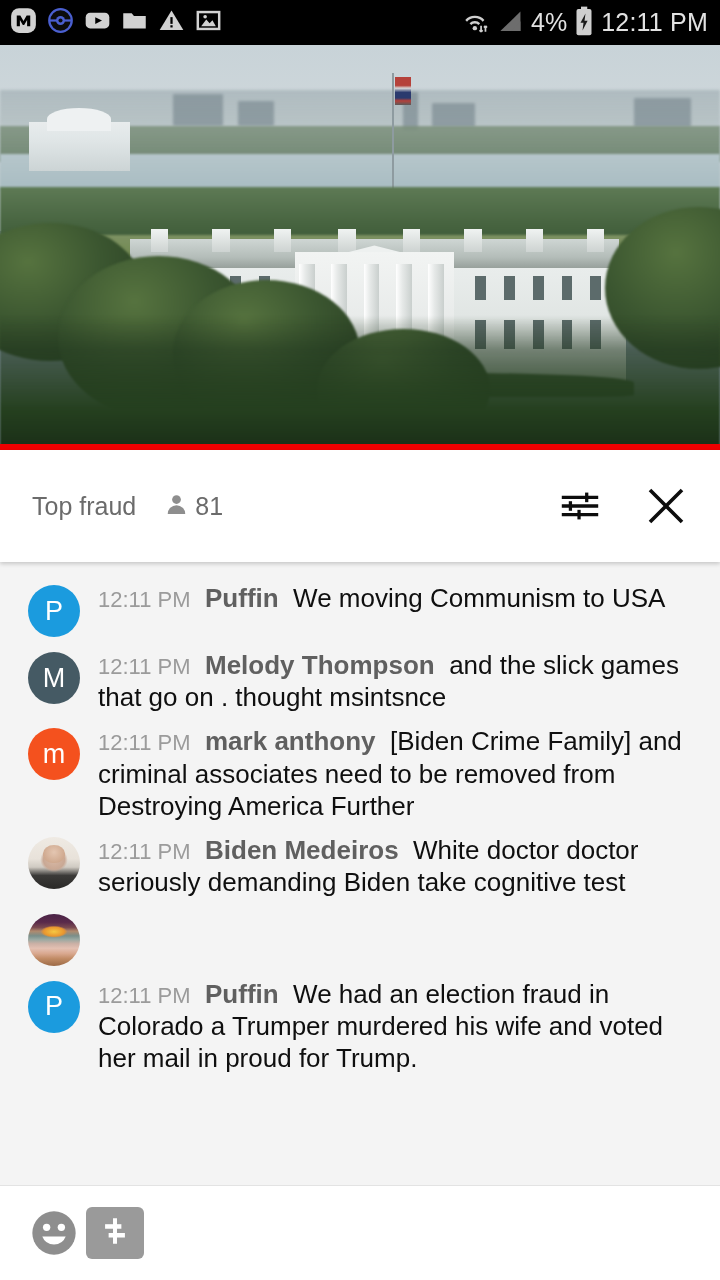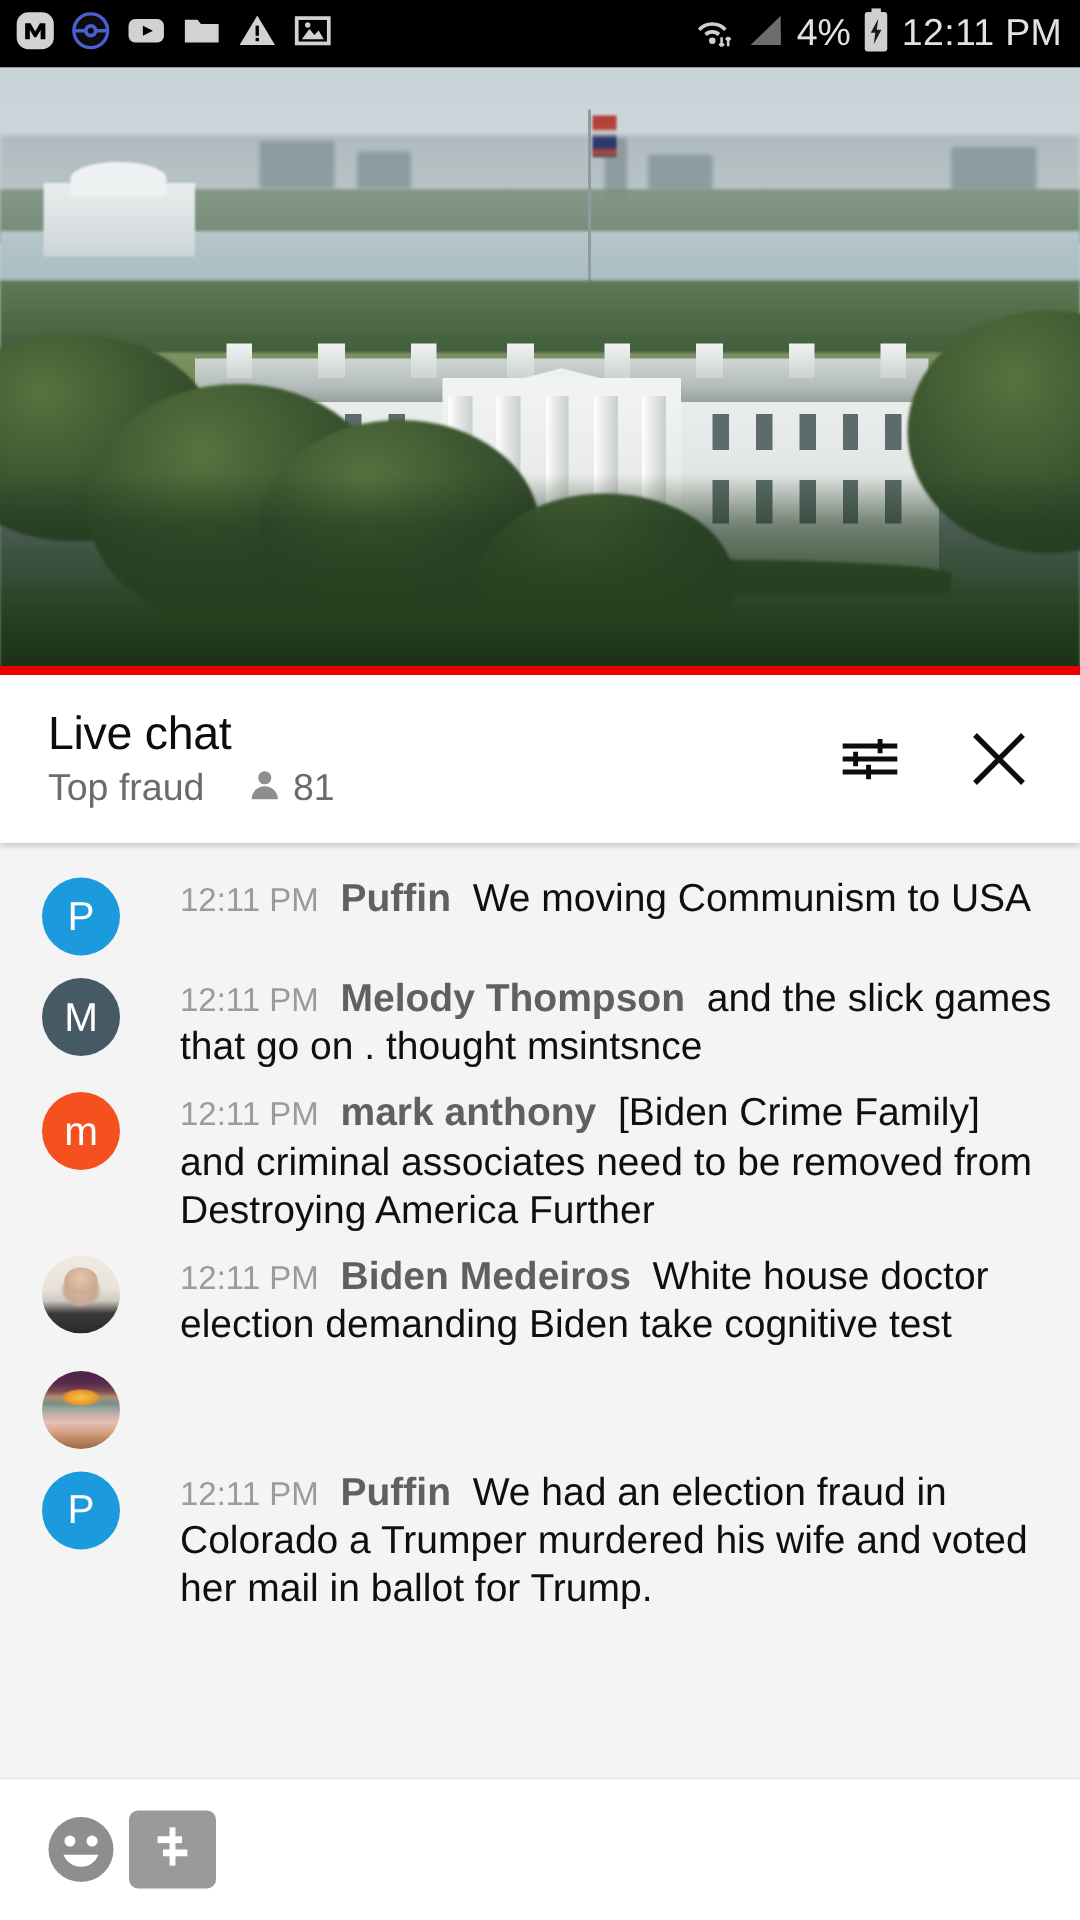--- a/index.html
+++ b/index.html
@@ -168,21 +168,21 @@
       radial-gradient(ellipse 34% 30% at 50% 44%, #d8b9a6 0%, #c9a894 60%, rgba(200,170,150,0) 78%),
       linear-gradient(180deg, #efeae3 0%, #e8e2da 42%, #cfcac2 58%, #3b3a38 74%, #2a2927 100%);
   }
   .av-photo-face:after {
     content:""; position:absolute; left:28%; top:16%; width:44%; height:34%;
     border-radius:50% 50% 45% 45%;
     background:radial-gradient(ellipse at 50% 40%, #e4c6b1 0%, #cfa98f 70%, rgba(200,165,140,0) 100%);
   }
   .msg-body { flex:1 1 auto; min-width:0; }
   .msg-text {
-    font-size:26px; line-height:1.24; color:#0f0f0f; word-wrap:break-word;margin-left:22px;
+    font-size:26px; line-height:1.24; color:#0f0f0f; word-wrap:break-word;
   }
   .m-time { color:#9b9b9b; font-size:22px; }
   .m-author { color:#606060; font-weight:bold; }
   .m-content { color:#0f0f0f; }
 
   
   .input-bar {
     flex:0 0 95px; height:95px; background:#ffffff;
     display:flex; align-items:center; padding:0 22px 0 26px; gap:4px;
     border-top:1px solid #e3e3e3; position:relative; z-index:3;
@@ -343,21 +343,20 @@
       <div class="tree-big" style="left:24%;top:58%;width:26%;height:36%"></div>
       <div class="tree-big" style="left:84%;top:40%;width:26%;height:40%"></div>
       <div class="tree-big" style="left:44%;top:70%;width:24%;height:30%"></div>
       <div class="fg-trees"></div>
     </div>
     <div class="progress-bar"></div>
   </div>
 
   <div class="chat-header">
     <div class="ch-left">
-      <div class="ch-title">Live chat</div>
       <div class="ch-sub">
         <span class="ch-subtext">Top fraud</span>
         <span class="ch-viewers">
           <span>
             <svg width="25" height="25" viewBox="0 0 24 24">
               <circle cx="12" cy="7.2" r="4.2" fill="#8e8e8e"></circle>
               <path d="M3.6 21 a8.4 8.4 0 0 1 16.8 0 Z" fill="#8e8e8e"></path>
             </svg>
           </span>
           <span class="ch-count">81</span>
@@ -404,34 +403,34 @@
         </div>
         <div class="msg-body">
           <div class="msg-text"><span class="m-time">12:11 PM</span>&nbsp;&nbsp;<span class="m-author">mark anthony</span>&nbsp;&nbsp;<span class="m-content">[Biden Crime Family] and criminal associates need to be removed from Destroying America Further</span></div>
         </div>
       </div>
       <div class="msg">
         <div class="avatar">
           <div class="av-photo-face"></div>
         </div>
         <div class="msg-body">
-          <div class="msg-text"><span class="m-time">12:11 PM</span>&nbsp;&nbsp;<span class="m-author">Biden Medeiros</span>&nbsp;&nbsp;<span class="m-content">White house doctor election demanding Biden take cognitive test</span></div>
+          <div class="msg-text"><span class="m-time">12:11 PM</span>&nbsp;&nbsp;<span class="m-author">Biden Medeiros</span>&nbsp;&nbsp;<span class="m-content">White doctor doctor seriously demanding Biden take cognitive test</span></div>
         </div>
       </div>
       <div class="msg">
         <div class="avatar">
           <div class="av-photo-sunset"></div>
         </div>
       </div>
       <div class="msg">
         <div class="avatar" style="background: rgb(27, 155, 222);">
           <span class="letter">P</span>
         </div>
         <div class="msg-body">
-          <div class="msg-text"><span class="m-time">12:11 PM</span>&nbsp;&nbsp;<span class="m-author">Puffin</span>&nbsp;&nbsp;<span class="m-content">We had an election fraud in Colorado a Trumper murdered his wife and voted her mail in ballot for Trump.</span></div>
+          <div class="msg-text"><span class="m-time">12:11 PM</span>&nbsp;&nbsp;<span class="m-author">Puffin</span>&nbsp;&nbsp;<span class="m-content">We had an election fraud in Colorado a Trumper murdered his wife and voted her mail in proud for Trump.</span></div>
         </div>
       </div>
     </div>
 
   <div class="input-bar">
     <span class="emoji-btn">
       <svg width="52" height="52" viewBox="0 0 24 24">
         <circle cx="12" cy="12" r="10" fill="#8e8e8e"></circle>
         <circle cx="8.6" cy="9.4" r="1.7" fill="#ffffff"></circle>
         <circle cx="15.4" cy="9.4" r="1.7" fill="#ffffff"></circle>

